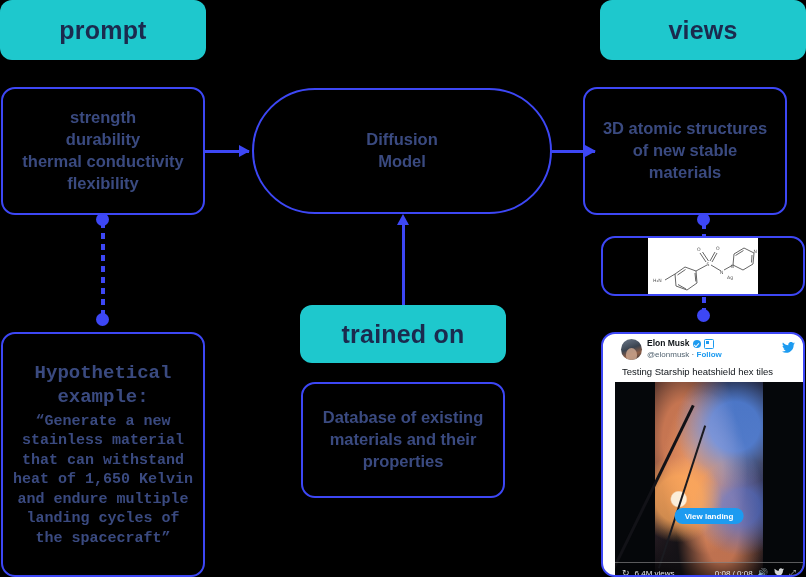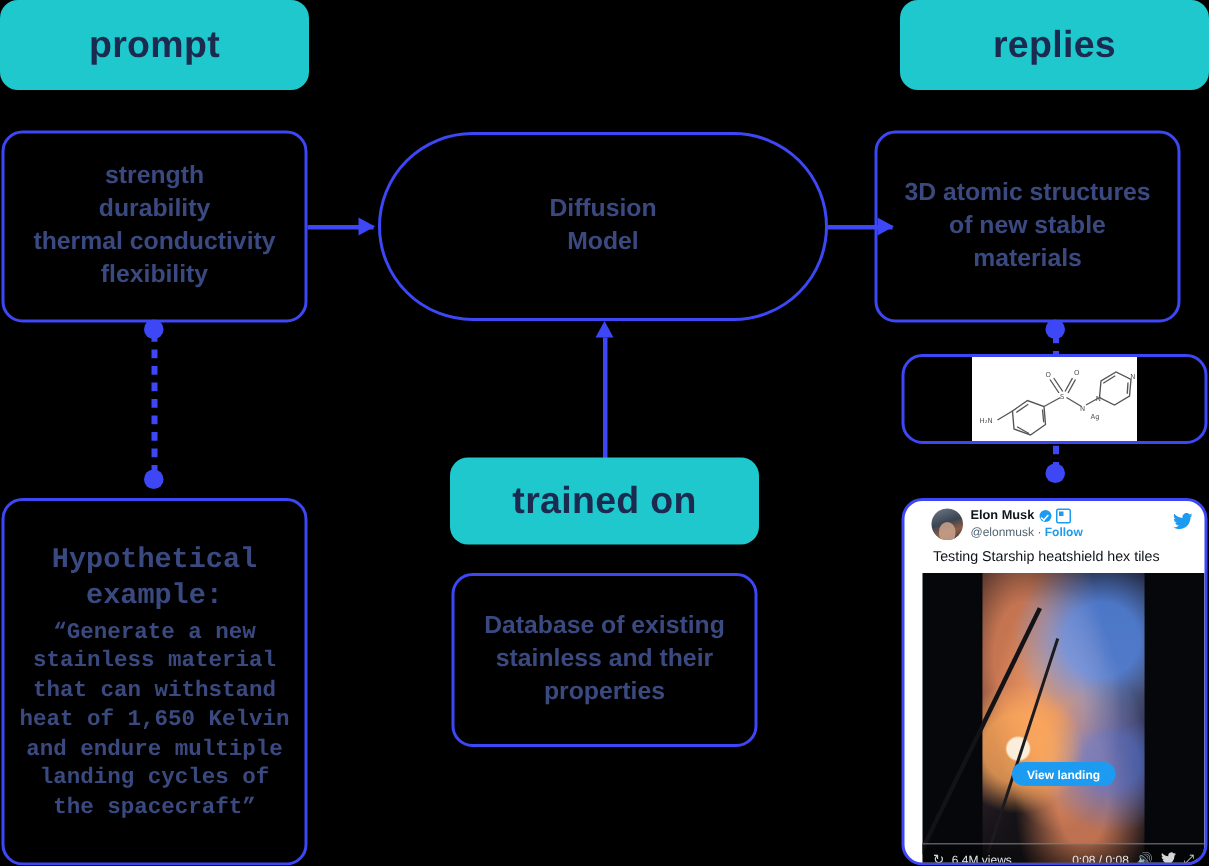--- a/index.html
+++ b/index.html
@@ -328,25 +328,25 @@
   <div class="node-box stadium" style="left:252px; top:88px; width:300px; height:126px;">
     <span class="txt">Diffusion
 Model</span>
   </div>
 
   <div class="pill-label" style="left:300px; top:305px; width:206px; height:58px;">
     <span>trained on</span>
   </div>
 
   <div class="node-box" style="left:301px; top:382px; width:204px; height:116px;">
-    <span class="txt">Database of existing stainless and their properties</span>
+    <span class="txt">Database of existing materials and their properties</span>
   </div>
 
   <div class="pill-label" style="left:600px; top:0px; width:206px; height:60px;">
-    <span>replies</span>
+    <span>views</span>
   </div>
 
   <div class="node-box" style="left:583px; top:87px; width:204px; height:128px;">
     <span class="txt">3D atomic structures of new stable materials</span>
   </div>
 
   <div class="dot" style="left:697px; top:213px;"></div>
   <div class="dotline" style="left:701.5px; top:223px; height:14px;"></div>
 
   <div class="mol-card" style="left:601px; top:236px; width:204px; height:60px;">

